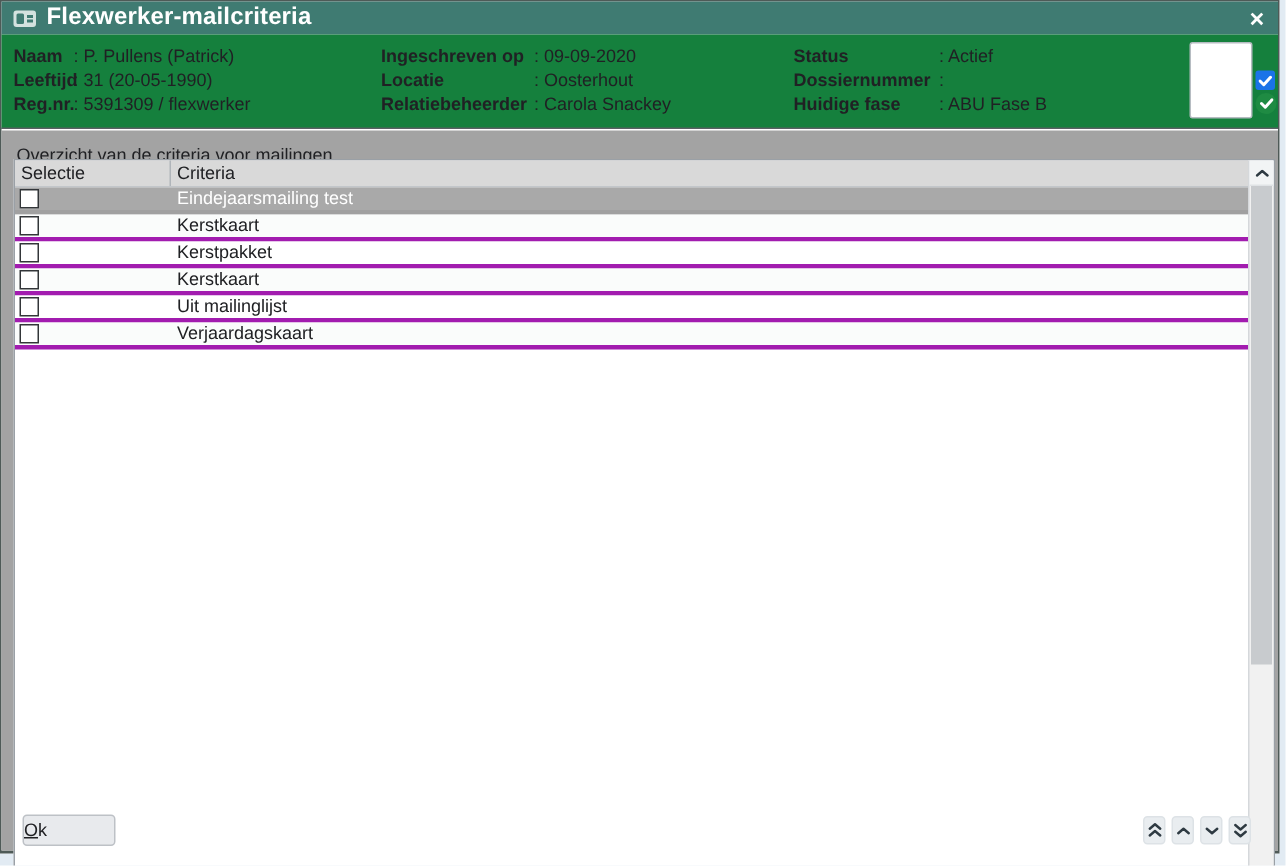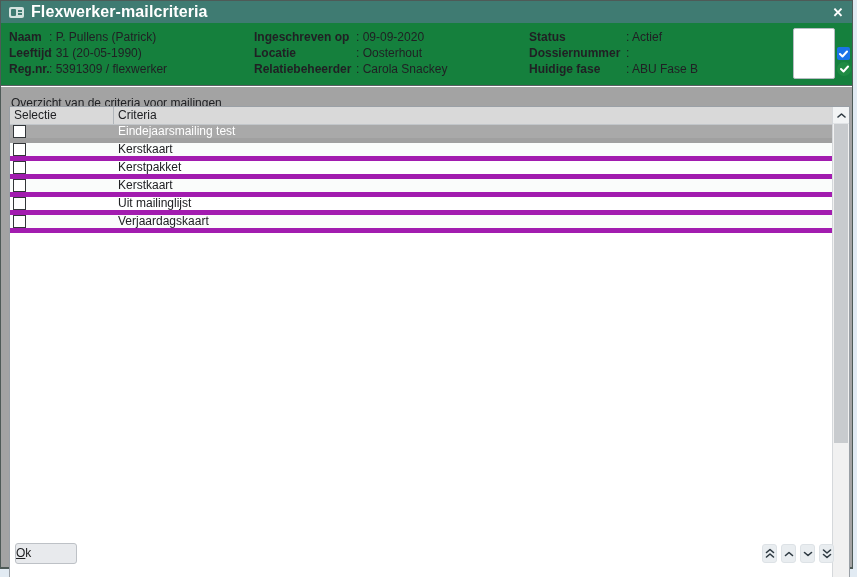--- a/index.html
+++ b/index.html
@@ -76,21 +76,21 @@
   .grid-head{
     position:absolute;left:0;top:0;right:17px;height:18px;
     background:#d9d9d9;border-bottom:1px solid #c2c6ca;box-sizing:border-box;
     display:flex;line-height:17px;color:#202124;
   }
   .grid-head .h1{width:104px;padding-left:4px;box-sizing:border-box;border-right:1px solid #b0b5ba;}
   .grid-head .h2{flex:1;padding-left:4px;}
   .rows{position:absolute;left:0;top:18px;right:17px;}
   .row{
     height:18px;display:flex;align-items:center;
-    border-bottom:5px solid #a21caf;box-sizing:border-box;background:#ffffff;
+    border-bottom:3px solid #a21caf;box-sizing:border-box;background:#ffffff;
   }
   .row.alt{background:#fafcfb;}
   .row.selected{background:#a9a9a9;border-bottom-color:#a0a0a0;color:#ffffff;}
   .cell-sel{width:104px;flex:0 0 auto;padding-left:3px;box-sizing:border-box;}
   .row-checkbox{
     width:13px;height:13px;background:#ffffff;border:1px solid #333639;
     box-sizing:border-box;display:block;cursor:pointer;
   }
   .cell-crit{flex:1;padding-left:4px;line-height:17px;}
   

